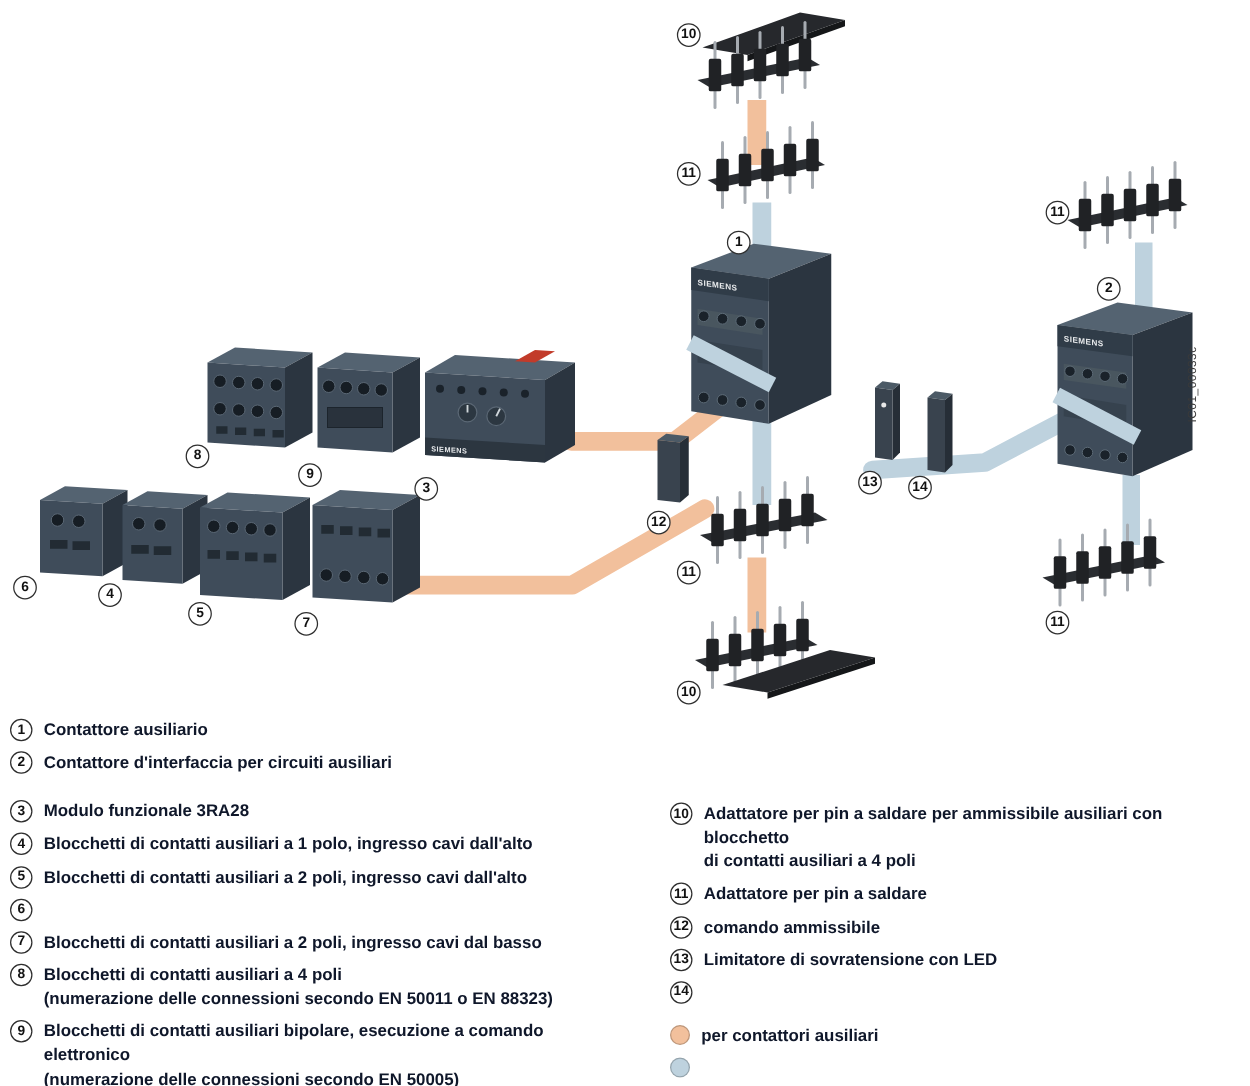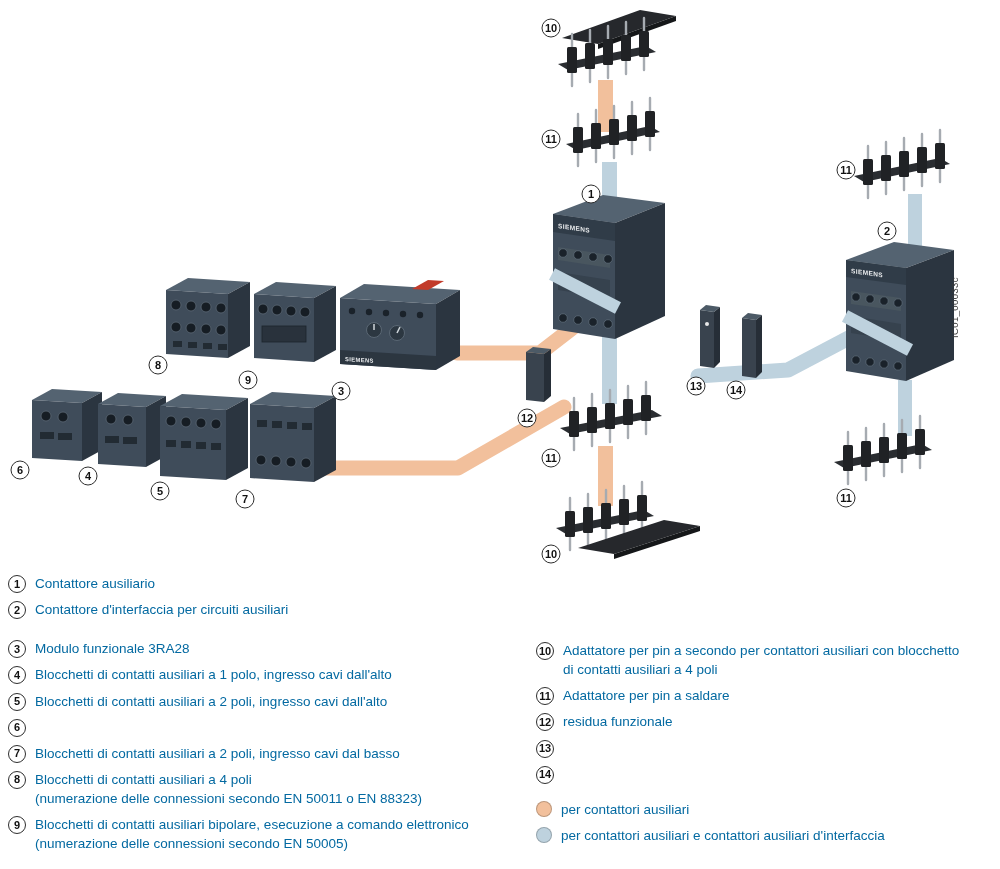--- a/index.html
+++ b/index.html
@@ -28,21 +28,21 @@
 
   .lrow { display:flex; align-items:flex-start; gap:9px; margin-bottom:7px; }
   #legend-left-list .lrow:nth-child(3) { margin-top:20px; }
 
   .badge {
     flex:0 0 auto; width:18px; height:18px; border-radius:50%;
     border:1.5px solid #2e2e2e; background:#fff; color:#111;
     font-size:11px; font-weight:bold; line-height:1; margin-top:1px;
     display:flex; align-items:center; justify-content:center;
   }
-  .ltext { font-size:13.5px; font-weight:normal; color:#0369a1; line-height:1.42; }
+  .ltext { font-size:13.5px; font-weight:bold; color:#0f172a; line-height:1.42; }
 
   .swatch {
     flex:0 0 auto; width:16px; height:16px; border-radius:50%;
     border:1px solid rgba(0,0,0,.22); margin-top:1px;
   }
   #color-legend { margin-top:16px; }
 
   .figure-id {
     position:absolute; left:949px; top:338px;
     transform:rotate(-90deg); transform-origin:left top;
@@ -363,48 +363,50 @@
           </span>
         </div>
       </div>
   </div>
 
   <div class="legend" id="legend-right">
     <div id="legend-right-list">
         <div class="lrow">
           <span class="badge">10</span>
           <span class="ltext">
-            <div>Adattatore per pin a secondo per contattori ausiliari con blocchetto</div>
+            <div>Adattatore per pin a saldare per ammissibile ausiliari con blocchetto</div>
             <div>di contatti ausiliari a 4 poli</div>
           </span>
         </div>
         <div class="lrow">
           <span class="badge">11</span>
           <span class="ltext">
             <div>Adattatore per pin a saldare</div>
           </span>
         </div>
         <div class="lrow">
           <span class="badge">12</span>
           <span class="ltext">
-            <div>residua funzionale</div>
+            <div>comando ammissibile</div>
           </span>
         </div>
         <div class="lrow">
           <span class="badge">13</span>
+          <span class="ltext">
+            <div>Limitatore di sovratensione con LED</div>
+          </span>
         </div>
         <div class="lrow">
           <span class="badge">14</span>
         </div>
       </div>
     <div id="color-legend">
         <div class="lrow">
           <span class="swatch" style="background: rgb(242, 192, 156);"></span>
           <span class="ltext">per contattori ausiliari</span>
         </div>
         <div class="lrow">
           <span class="swatch" style="background: rgb(190, 210, 222);"></span>
-          <span class="ltext">per contattori ausiliari e contattori ausiliari d'interfaccia</span>
         </div>
       </div>
   </div>
 
 </div>
 
 </body></html>

